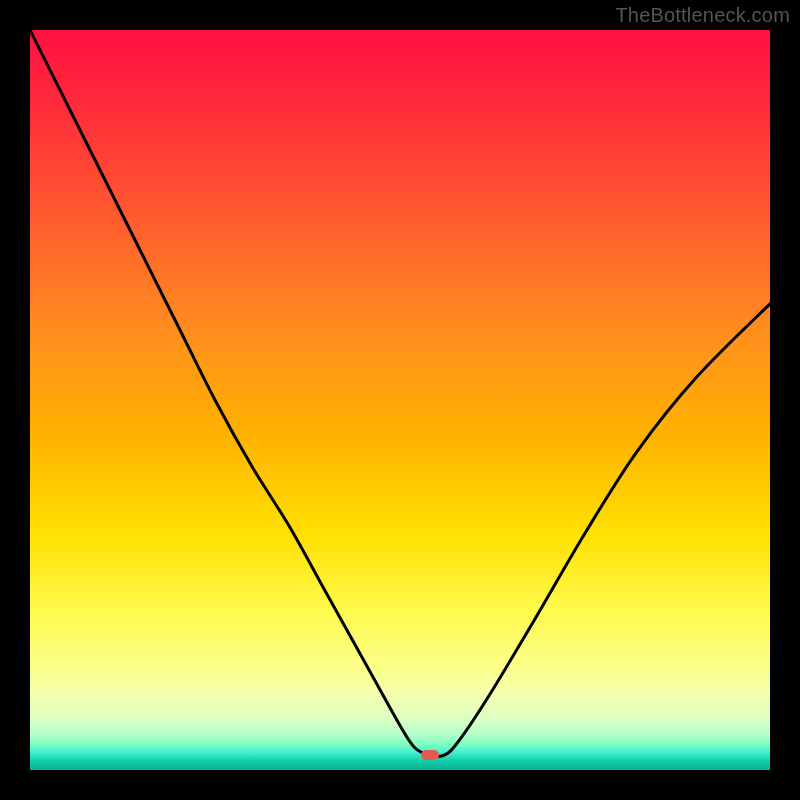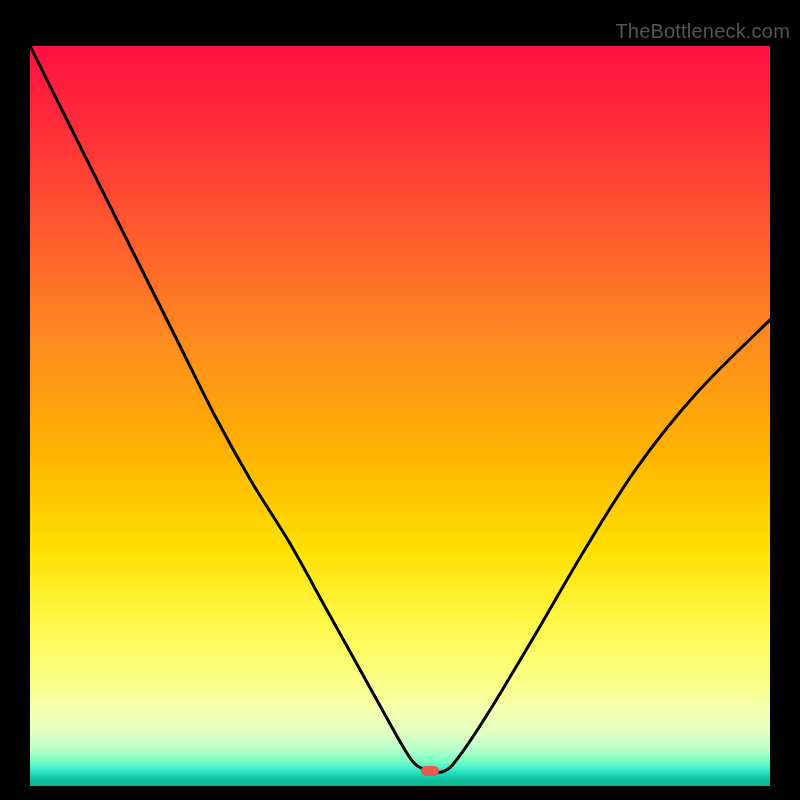--- a/index.html
+++ b/index.html
@@ -9,21 +9,20 @@
     height: 800px;
     background: #000;
     font-family: Arial, Helvetica, sans-serif;
     overflow: hidden;
   }
   .container {
     position: relative;
     width: 800px;
     height: 608px;
     background: #000;
-    margin-top: 16px;
   }
   .watermark {
     position: absolute;
     top: 4px;
     right: 10px;
     color: #555;
     font-size: 20px;
     font-weight: 500;
     letter-spacing: 0.2px;
     z-index: 10;

